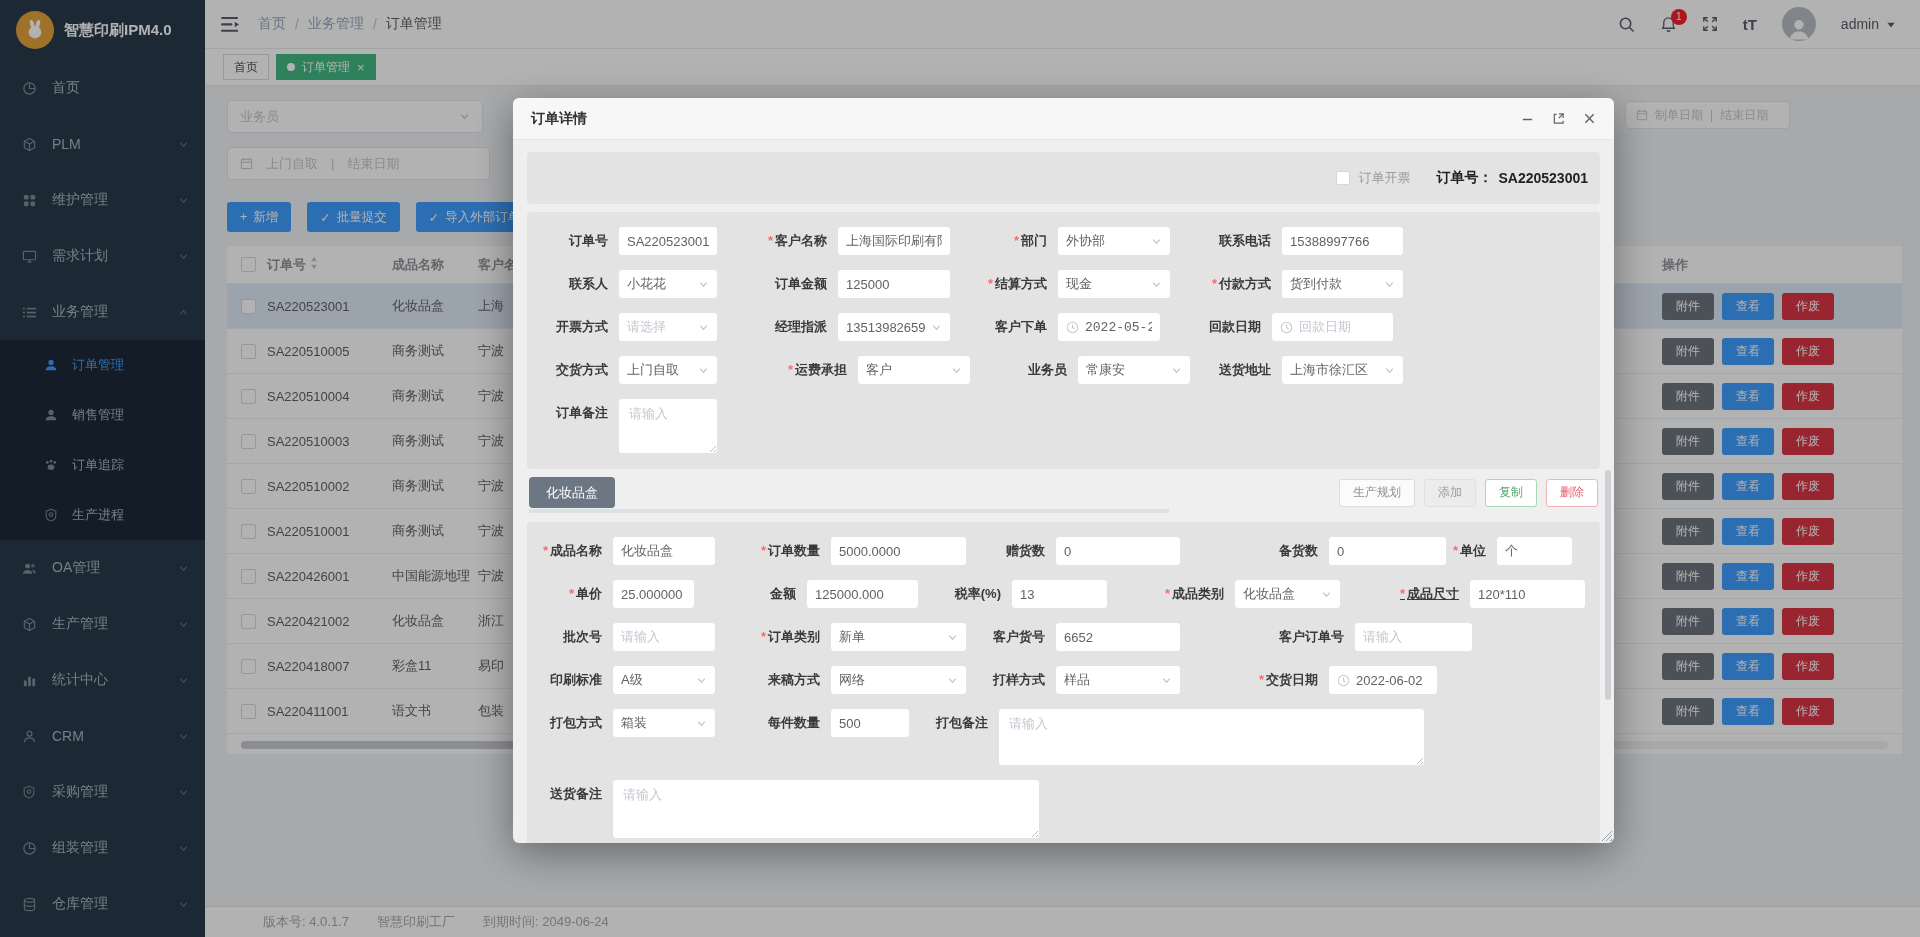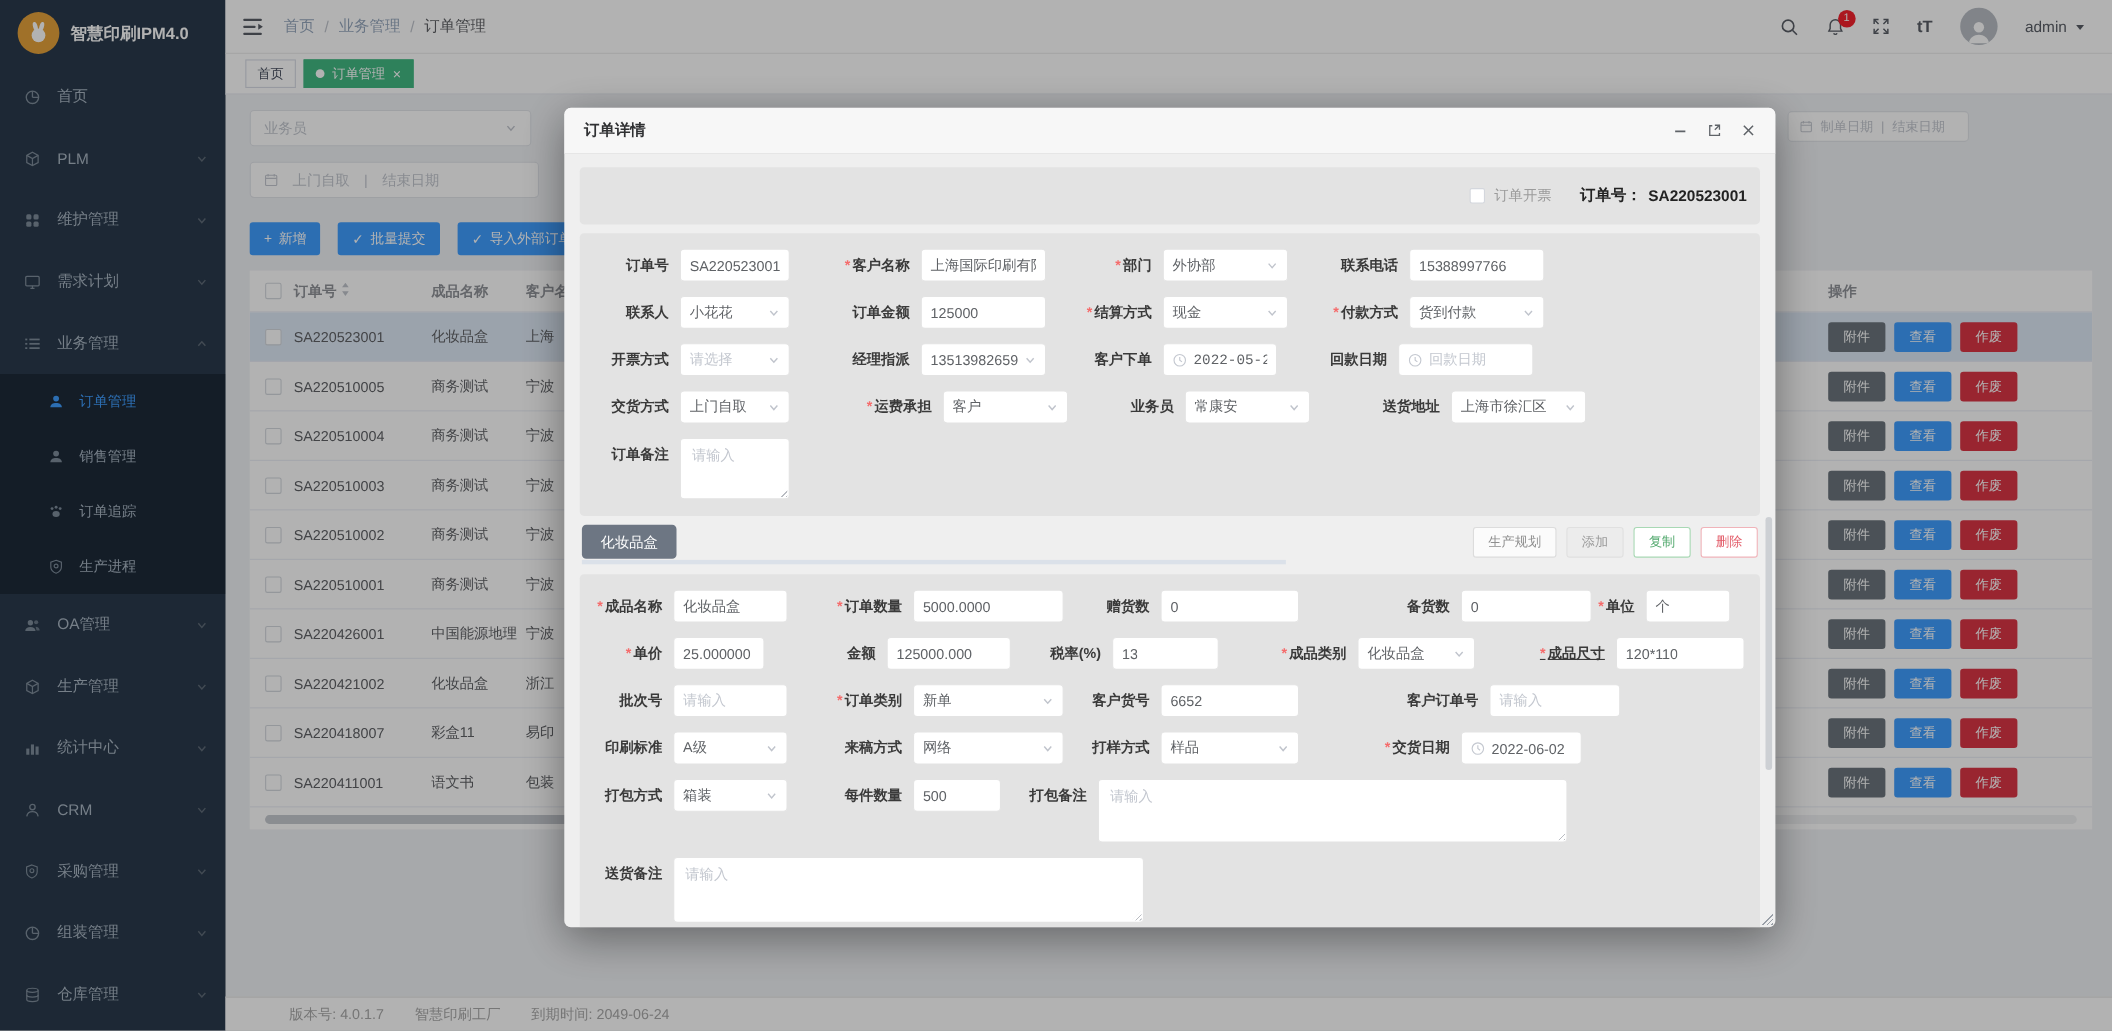--- a/index.html
+++ b/index.html
@@ -815,21 +815,21 @@
             <div class="inp" style="width: 114px;">
               <span class="val">常康安</span>
               <span class="chev">
                 <svg width="11" height="11" viewBox="0 0 12 12" fill="none" stroke="currentColor" stroke-width="1.4">
                   <path d="M2.5 4l3.5 4 3.5-4"></path>
                 </svg>
               </span>
             </div>
           </div>
           <div class="f-cell">
-            <div class="f-label" style="width: 128px;">送货地址</div>
+            <div class="f-label" style="width: 90px;">送货地址</div>
             <div class="inp" style="width: 123px;">
               <span class="val">上海市徐汇区</span>
               <span class="chev">
                 <svg width="11" height="11" viewBox="0 0 12 12" fill="none" stroke="currentColor" stroke-width="1.4">
                   <path d="M2.5 4l3.5 4 3.5-4"></path>
                 </svg>
               </span>
             </div>
           </div>
         </div>

